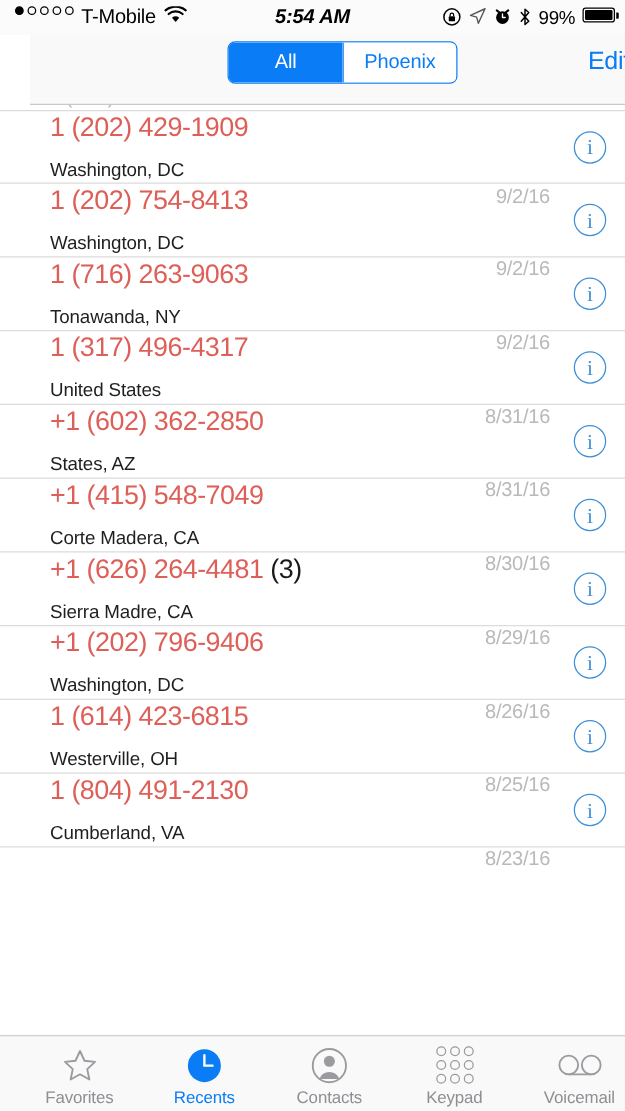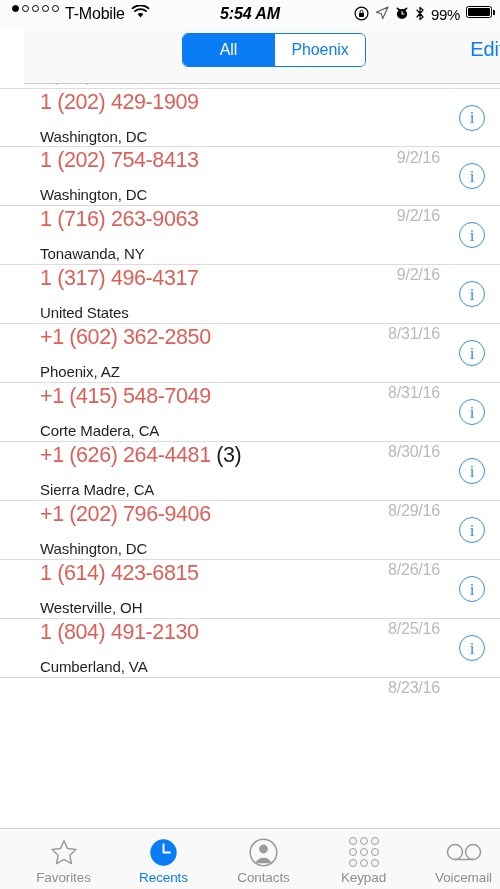--- a/index.html
+++ b/index.html
@@ -354,21 +354,21 @@
 
     <div class="row">
       <div class="row-number"><span>1 (317) 496-4317</span><span class="row-count"></span></div>
       <div class="row-loc">United States</div>
       <div class="row-date">8/31/16</div>
       <div class="info-btn">i</div>
     </div>
 
     <div class="row">
       <div class="row-number"><span>+1 (602) 362-2850</span><span class="row-count"></span></div>
-      <div class="row-loc">Phoenix, AZ</div>
+      <div class="row-loc">States, AZ</div>
       <div class="row-date">8/31/16</div>
       <div class="info-btn">i</div>
     </div>
 
     <div class="row">
       <div class="row-number"><span>+1 (415) 548-7049</span><span class="row-count"></span></div>
       <div class="row-loc">Corte Madera, CA</div>
       <div class="row-date">8/30/16</div>
       <div class="info-btn">i</div>
     </div>

